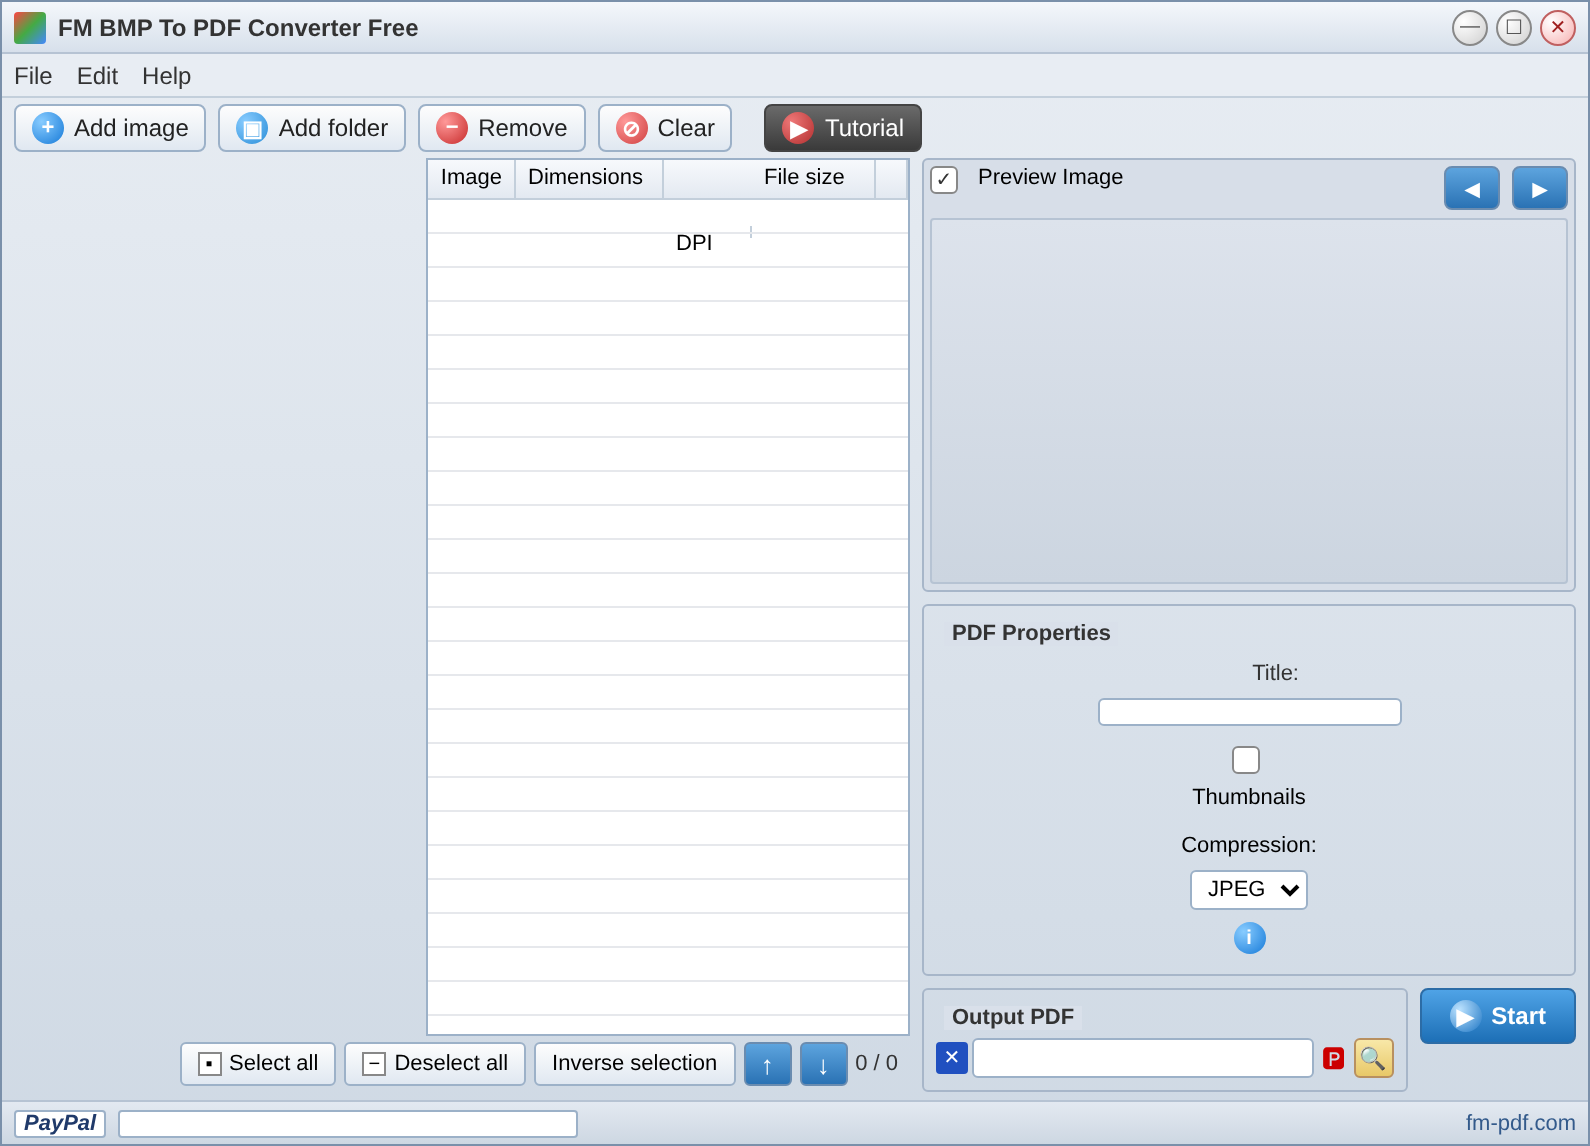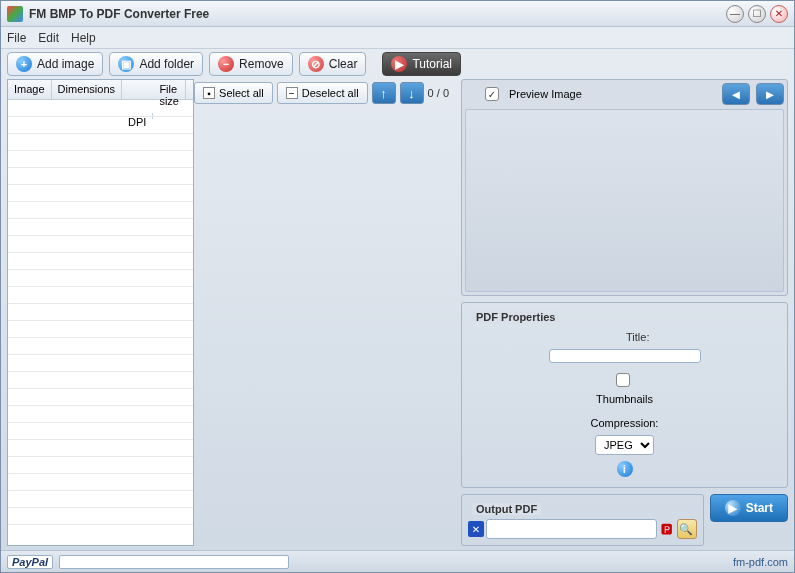--- a/index.html
+++ b/index.html
@@ -26,38 +26,38 @@
 .ic-red2 { background: radial-gradient(circle at 30% 30%,#f99,#d04040); }
 .ic-play { background: radial-gradient(circle at 30% 30%,#e77,#b33030); }
 .tbtn.tutorial { background: linear-gradient(#6a6a6a,#3a3a3a); color:#fff; border-color:#444; margin-left:10px; }
 .tbtn.start { background: linear-gradient(#4fa3e6,#1d6fb6); color:#fff; border-color:#2c6ca6; height:28px; padding:0 14px; font-weight:bold; }
 
 .navbtn { width: 28px; height: 22px; border:1px solid #6a8cb0; border-radius:4px; background: linear-gradient(#5da4de,#2a72b4); color:#fff; display:flex; align-items:center; justify-content:center; font-size:13px; cursor:pointer; }
 .chk { width:14px; height:14px; border:1px solid #888; border-radius:3px; background:#fff; display:inline-flex; align-items:center; justify-content:center; font-size:10px; color:#333; margin-right:4px; }
 .chk.checked::after{content:"✓";}
 
 .main { flex:1; display:flex; padding:0 6px 4px 6px; gap:6px; min-height:0; }
-.leftpane { width: 448px; display:flex; flex-direction:row; }
+.leftpane { width: 448px; display:flex; flex-direction:column;align-items:flex-end; }
 .rightpane { flex:1; display:flex; flex-direction:column; gap:6px; }
 
 .grid { flex:1; background:#fff; border:1px solid #9cb1c8; display:flex; flex-direction:column; overflow:hidden; }
 .grid-header { display:flex; background:linear-gradient(#f7f9fc,#e3e9f1); border-bottom:1px solid #c3cfdb; font-size:11px; height:20px; }
 .grid-header div { border-right:1px solid #c3cfdb; padding:3px 6px; }
 .gh-image{flex:1;} .gh-dim{width:74px;} .gh-dpi{width:44px;margin-top:33px;} .gh-fs{width:62px;} .gh-scroll{width:16px;border-right:none;}
 .grid-body { flex:1; overflow-y:auto; }
 .grid-row { height:17px; border-bottom:1px solid #e6e8ec; }
 
 .bottombar { height:28px; display:flex; align-items:center; gap:4px; padding:3px 0; }
 .smallbtn { height:22px; display:flex; align-items:center; gap:4px; padding:0 8px; border:1px solid #9cb1c8; border-radius:3px; background:linear-gradient(#fdfdfd,#e0e8f1); font-size:11px; cursor:pointer; }
 .smallbtn .sq{width:12px;height:12px;border:1px solid #888;background:#fff;display:inline-flex;align-items:center;justify-content:center;font-size:10px;}
 .arrowbtn{ width:24px;height:22px;border:1px solid #6a8cb0;border-radius:3px;background:linear-gradient(#5da4de,#2a72b4);color:#fff;display:flex;align-items:center;justify-content:center;font-size:13px;cursor:pointer;}
 .counter{margin-left:auto;font-size:11px;padding-right:6px;color:#333;}
 
 .preview-panel { border:1px solid #a7b6c9; border-radius:3px; background:#d7dee8; height:258px; padding:3px; display:flex; flex-direction:column; }
-.preview-head { display:flex; align-items:center; gap:6px; font-size:11px; margin-bottom:4px;margin-left:20px; }
+.preview-head { display:flex; align-items:flex-start; gap:6px; font-size:11px; margin-bottom:4px; }
 .preview-head .spacer{flex:1;}
 .preview-body{flex:1; background:linear-gradient(#dde3ec,#ccd5e0); border:1px solid #b6c3d3; border-radius:2px;}
 
 .group { border:1px solid #a7b6c9; border-radius:3px; background:transparent; padding:4px 6px 6px 6px; }
 .group-title { font-size:11px; font-weight:bold; color:#333; margin:-11px 0 4px 4px; background:#d9e0ea; display:inline-block; padding:0 4px;}
 .form-row { display:flex; align-items:center; gap:6px; margin:4px 0; font-size:11px;flex-direction:column; }
 .form-row label { width:50px; text-align:right; color:#333; }
 .txt { flex:1; height:20px; border:1px solid #9cb1c8; border-radius:3px; background:#fff; font-size:11px; padding:0 4px; }
 .sel { height:20px; border:1px solid #9cb1c8; border-radius:3px; background:#fff; font-size:11px; padding:0 4px; }
 .info-ic{width:16px;height:16px;border-radius:50%;background:radial-gradient(circle at 30% 30%,#8cf,#167ad8);color:#fff;display:inline-flex;align-items:center;justify-content:center;font-size:10px;font-weight:bold;cursor:pointer;}
@@ -159,20 +159,23 @@
       </div>
       <div class="bottombar">
         <div class="smallbtn">
             <span class="sq">▪</span>
             <span>Select all</span>
           </div>
         <div class="smallbtn">
             <span class="sq">−</span>
             <span>Deselect all</span>
           </div>
+        <div class="smallbtn">
+            <span>Inverse selection</span>
+          </div>
         <div class="arrowbtn">↑</div>
         <div class="arrowbtn">↓</div>
         <div class="counter">0 / 0</div>
       </div>
     </div>
 
     <div class="rightpane">
       <div class="preview-panel">
         <div class="preview-head">
           <span class="chk checked"></span>

